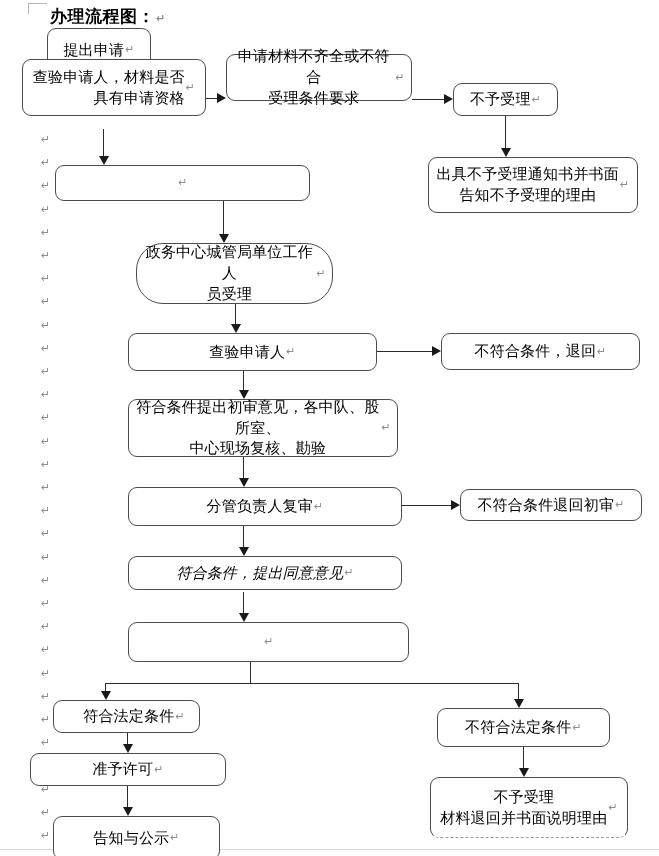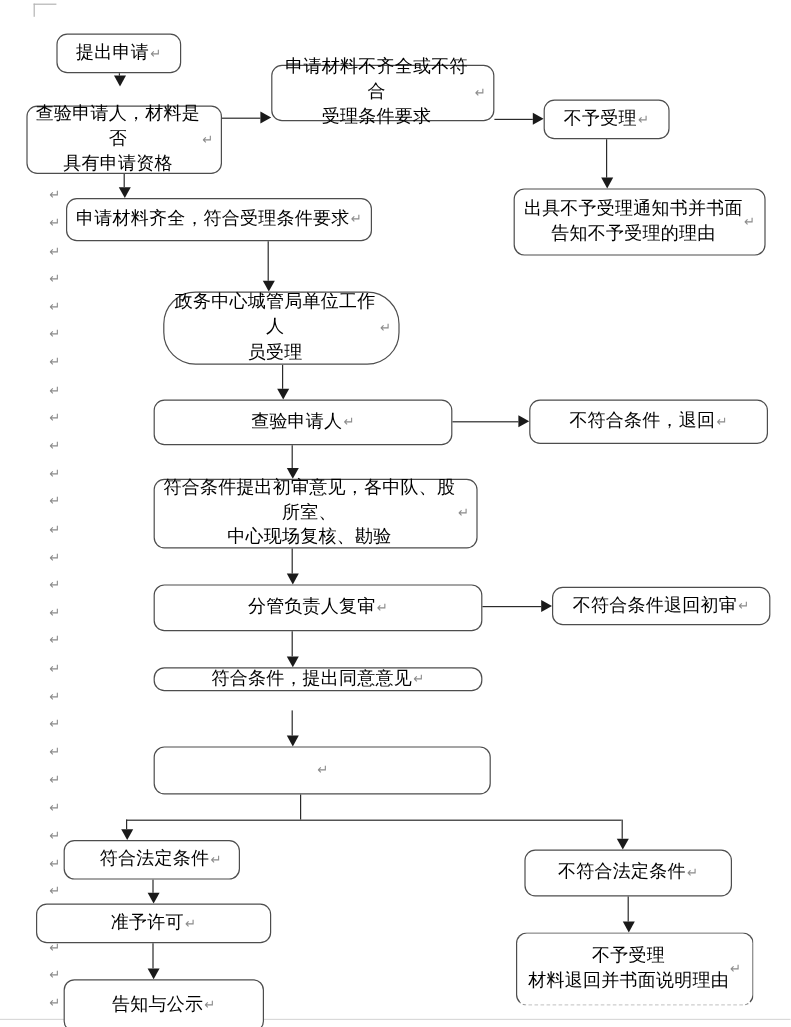--- a/index.html
+++ b/index.html
@@ -113,20 +113,23 @@
     z-index: 0;
   }
 </style>
 </head>
 <body>
 
 <div id="canvas">
 
   <div class="margin-corner" style="left:28px; top:3px; width:18px; height:10px;"></div>
 
+  <div class="doc-title" style="left:50px; top:5px;">
+    <span>办理流程图：</span><span class="para-mark-inline">↵</span>
+  </div>
 
   <div id="margin-marks">
       <span class="pilcrow" style="left: 41px; top: 134px;">↵</span>
       <span class="pilcrow" style="left: 41px; top: 157.2px;">↵</span>
       <span class="pilcrow" style="left: 41px; top: 180.4px;">↵</span>
       <span class="pilcrow" style="left: 41px; top: 203.6px;">↵</span>
       <span class="pilcrow" style="left: 41px; top: 226.8px;">↵</span>
       <span class="pilcrow" style="left: 41px; top: 250px;">↵</span>
       <span class="pilcrow" style="left: 41px; top: 273.2px;">↵</span>
       <span class="pilcrow" style="left: 41px; top: 296.4px;">↵</span>
@@ -190,38 +193,38 @@
       <div class="arrow-down" style="left: 513.6px; top: 699px;"></div>
       <div class="vline" style="left: 127px; top: 733px; height: 11px;"></div>
       <div class="arrow-down" style="left: 122.6px; top: 744px;"></div>
       <div class="vline" style="left: 523px; top: 747px; height: 21px;"></div>
       <div class="arrow-down" style="left: 518.6px; top: 768px;"></div>
       <div class="vline" style="left: 127px; top: 786px; height: 21px;"></div>
       <div class="arrow-down" style="left: 122.6px; top: 807px;"></div>
     </div>
 
   <div id="nodes">
-      <div class="node" style="left: 47px; top: 28px; width: 104px; height: 33px;"><span>提出申请</span><span class="para-mark-inline">↵</span></div>
-      <div class="node" style="left: 22px; top: 88px; width: 163px; height: 57px;"><span>查验申请人，材料是否
+      <div class="node" style="left: 47px; top: 28px; width: 104px; height: 44px;"><span>提出申请</span><span class="para-mark-inline">↵</span></div>
+      <div class="node" style="left: 22px; top: 59px; width: 184px; height: 57px; text-align: right;"><span>查验申请人，材料是否
 具有申请资格</span><span class="para-mark-inline">↵</span></div>
       <div class="node" style="left: 226px; top: 54px; width: 186px; height: 47px;"><span>申请材料不齐全或不符合
 受理条件要求</span><span class="para-mark-inline">↵</span></div>
       <div class="node" style="left: 453px; top: 83px; width: 105px; height: 33px;"><span>不予受理</span><span class="para-mark-inline">↵</span></div>
       <div class="node" style="left: 428px; top: 157px; width: 210px; height: 56px;"><span>出具不予受理通知书并书面
 告知不予受理的理由</span><span class="para-mark-inline">↵</span></div>
-      <div class="node" style="left: 55px; top: 165px; width: 255px; height: 36px;"><span>申请材料齐全，符合受理条件要求</span><span class="para-mark-inline">↵</span></div>
+      <div class="node" style="left: 55px; top: 165px; width: 255px; height: 36px;"><span class="para-mark-inline">↵</span></div>
       <div class="node" style="left: 136px; top: 243px; width: 197px; height: 61px; border-radius: 27px;"><span>政务中心城管局单位工作人
 员受理</span><span class="para-mark-inline">↵</span></div>
       <div class="node" style="left: 128px; top: 333px; width: 249px; height: 38px;"><span>查验申请人</span><span class="para-mark-inline">↵</span></div>
       <div class="node" style="left: 441px; top: 333px; width: 199px; height: 37px;"><span>不符合条件，退回</span><span class="para-mark-inline">↵</span></div>
       <div class="node" style="left: 128px; top: 399px; width: 270px; height: 58px;"><span>符合条件提出初审意见，各中队、股所室、
 中心现场复核、勘验</span><span class="para-mark-inline">↵</span></div>
       <div class="node" style="left: 128px; top: 487px; width: 274px; height: 39px;"><span>分管负责人复审</span><span class="para-mark-inline">↵</span></div>
       <div class="node" style="left: 460px; top: 489px; width: 182px; height: 32px;"><span>不符合条件退回初审</span><span class="para-mark-inline">↵</span></div>
-      <div class="node" style="left: 128px; top: 556px; width: 274px; height: 20px;"><span>符合条件，提出同意意见</span><span class="para-mark-inline">↵</span></div>
+      <div class="node" style="left: 128px; top: 556px; width: 274px; height: 34px; font-style: italic;"><span>符合条件，提出同意意见</span><span class="para-mark-inline">↵</span></div>
       <div class="node" style="left: 128px; top: 622px; width: 281px; height: 40px;"><span class="para-mark-inline">↵</span></div>
       <div class="node" style="left: 53px; top: 700px; width: 147px; height: 33px; padding-left: 21px;"><span>符合法定条件</span><span class="para-mark-inline">↵</span></div>
       <div class="node" style="left: 437px; top: 708px; width: 173px; height: 39px;"><span>不符合法定条件</span><span class="para-mark-inline">↵</span></div>
       <div class="node" style="left: 30px; top: 753px; width: 196px; height: 33px;"><span>准予许可</span><span class="para-mark-inline">↵</span></div>
       <div class="node cut-bottom" style="left: 430px; top: 777px; width: 198px; height: 61px;"><span>不予受理
 材料退回并书面说明理由</span><span class="para-mark-inline">↵</span></div>
       <div class="node" style="left: 53px; top: 816px; width: 167px; height: 44px;"><span>告知与公示</span><span class="para-mark-inline">↵</span></div>
     </div>
 
   <div class="page-edge" style="top:849px;"></div>

